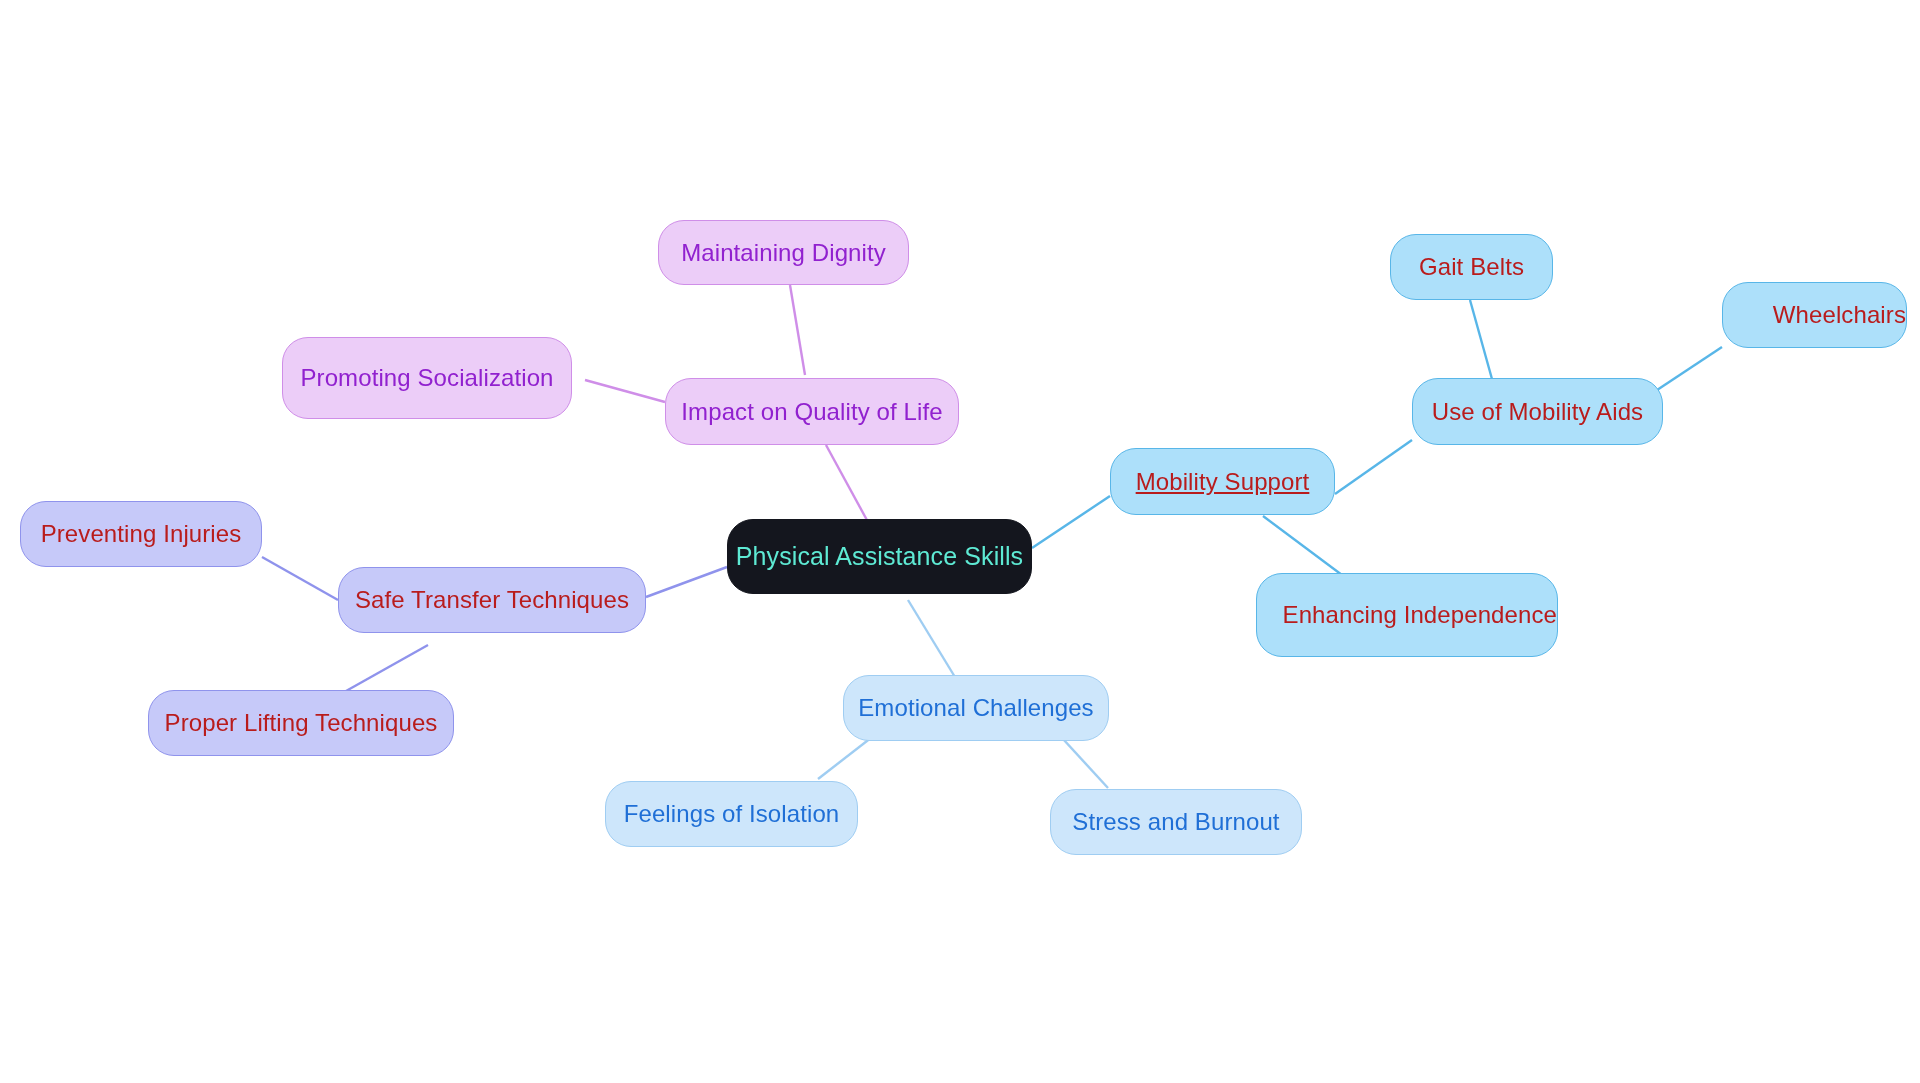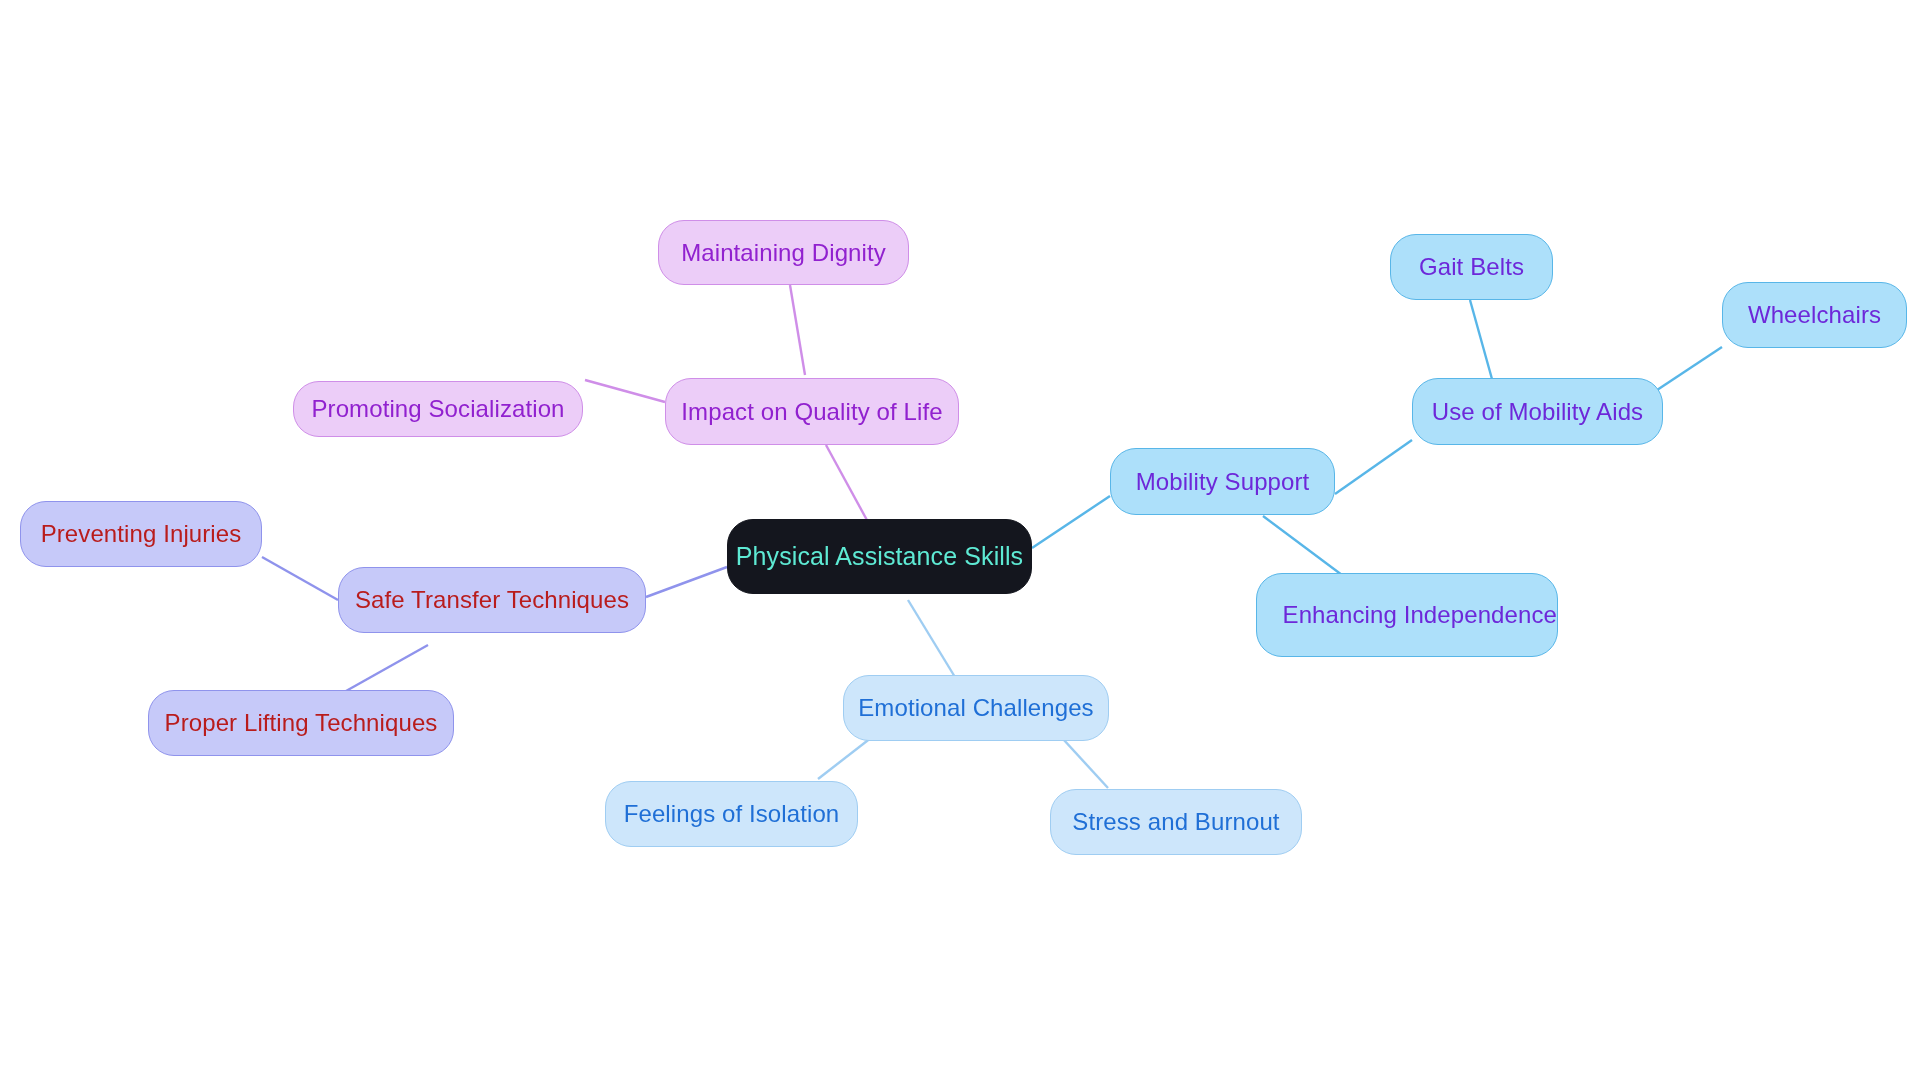--- a/index.html
+++ b/index.html
@@ -56,21 +56,21 @@
   .node-periwinkle {
     background: #c6c9f9;
     border-color: #8f93ec;
     color: #b91c1c;
     border-radius: 26px;
     font-size: 24px;
   }
   .node-skyblue {
     background: #ade0fa;
     border-color: #58b6e8;
-    color: #6d28d9;
+    color: #b91c1c;
     border-radius: 26px;
     font-size: 24px;
   }
   .node-azure {
     background: #cde6fb;
     border-color: #9fcdf2;
     color: #1f6fd6;
     border-radius: 26px;
     font-size: 24px;
   }
@@ -106,49 +106,49 @@
   </div>
 
   <div class="node node-violet" style="left:665px; top:378px; width:294px; height:67px;">
     <span>Impact on Quality of Life</span>
   </div>
 
   <div class="node node-violet" style="left:658px; top:220px; width:251px; height:65px;">
     <span>Maintaining Dignity</span>
   </div>
 
-  <div class="node node-violet" style="left:293px; top:337px; width:290px; height:56px;margin-top:44px;">
+  <div class="node node-violet" style="left:282px; top:337px; width:290px; height:82px;">
     <span>Promoting Socialization</span>
   </div>
 
   <div class="node node-periwinkle" style="left:338px; top:567px; width:308px; height:66px;">
     <span>Safe Transfer Techniques</span>
   </div>
 
   <div class="node node-periwinkle" style="left:20px; top:501px; width:242px; height:66px;">
     <span>Preventing Injuries</span>
   </div>
 
   <div class="node node-periwinkle" style="left:148px; top:690px; width:306px; height:66px;">
     <span>Proper Lifting Techniques</span>
   </div>
 
-  <div class="node node-skyblue" style="left:1110px; top:448px; width:225px; height:67px;">
+  <div class="node node-skyblue" style="left:1110px; top:448px; width:225px; height:67px;text-decoration:underline;">
     <span>Mobility Support</span>
   </div>
 
   <div class="node node-skyblue" style="left:1412px; top:378px; width:251px; height:67px;">
     <span>Use of Mobility Aids</span>
   </div>
 
   <div class="node node-skyblue" style="left:1390px; top:234px; width:163px; height:66px;">
     <span>Gait Belts</span>
   </div>
 
-  <div class="node node-skyblue" style="left:1722px; top:282px; width:185px; height:66px;">
+  <div class="node node-skyblue" style="left:1722px; top:282px; width:185px; height:66px;justify-content:flex-end;">
     <span>Wheelchairs</span>
   </div>
 
   <div class="node node-skyblue" style="left:1256px; top:573px; width:302px; height:84px;justify-content:flex-end;">
     <span>Enhancing Independence</span>
   </div>
 
   <div class="node node-azure" style="left:843px; top:675px; width:266px; height:66px;">
     <span>Emotional Challenges</span>
   </div>

